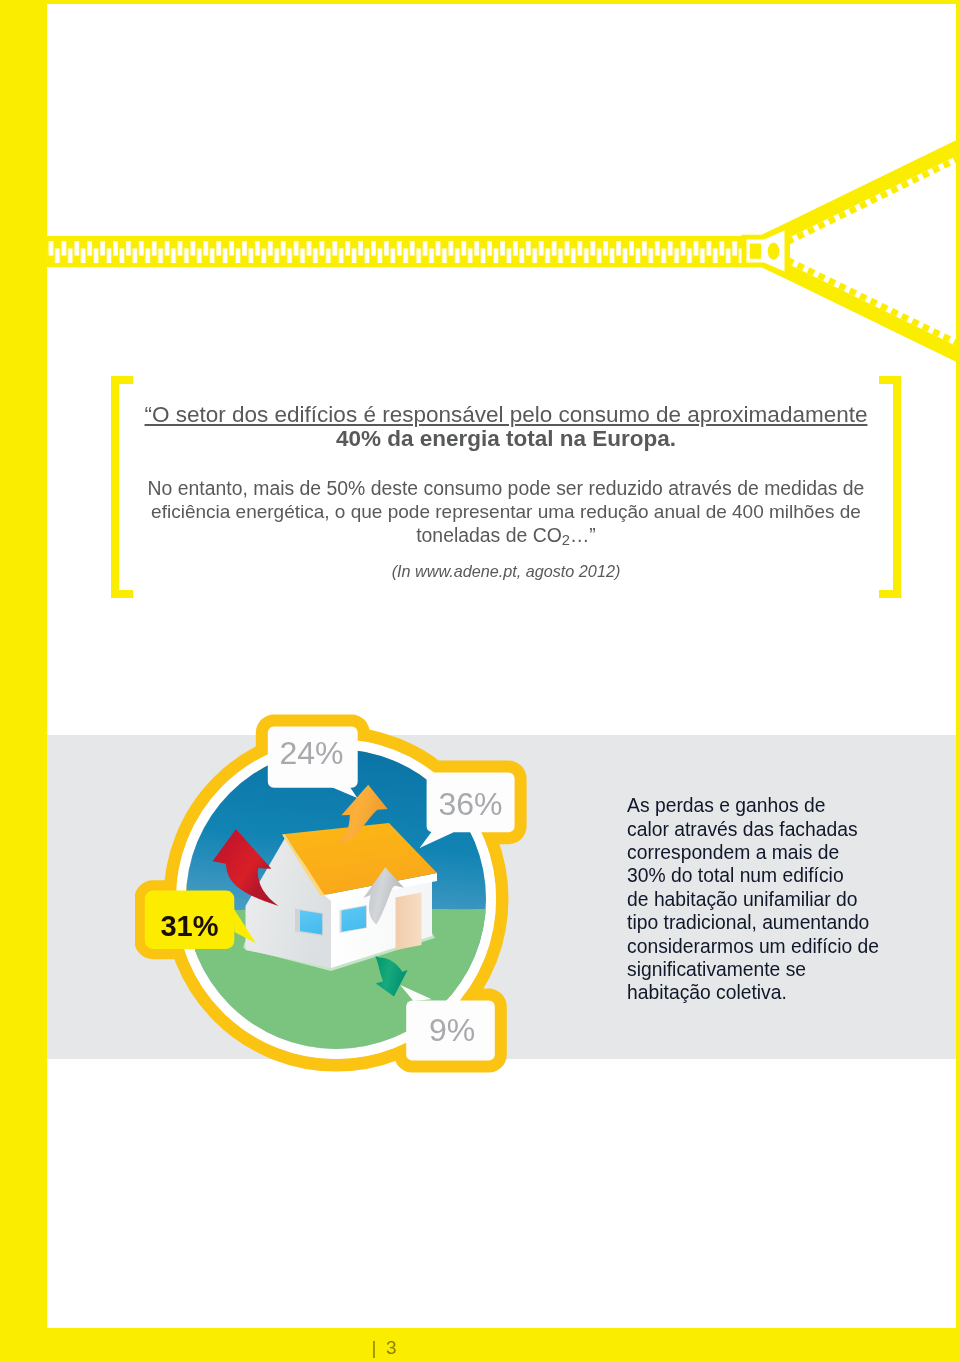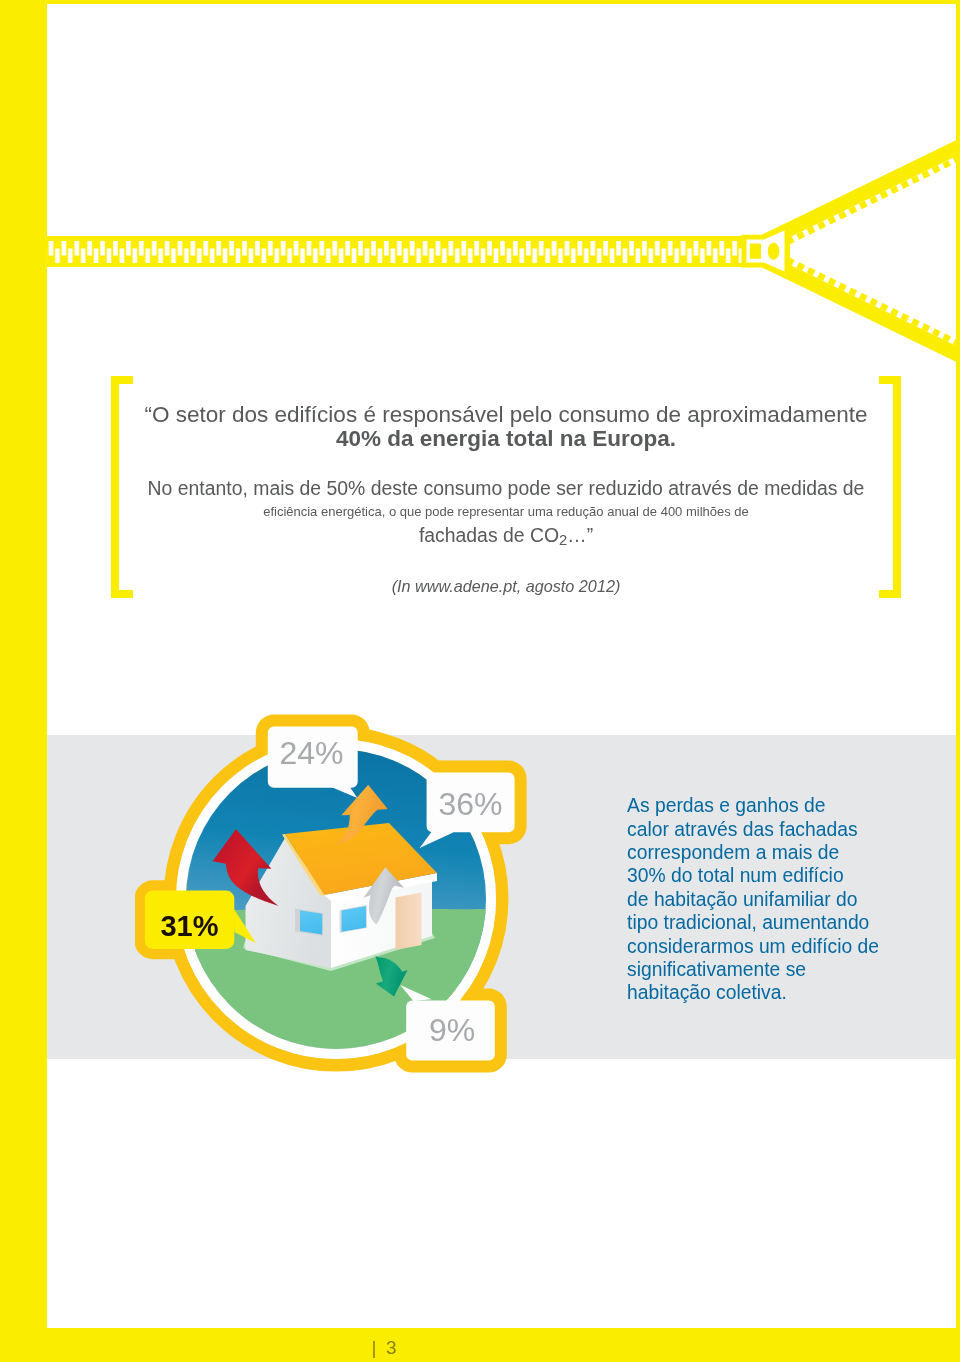--- a/index.html
+++ b/index.html
@@ -18,29 +18,29 @@
   .bracket-left .top{left:0;top:0;width:21.6px;height:7.7px;}
   .bracket-left .stem{left:0;top:0;width:7.7px;height:221.7px;}
   .bracket-left .bot{left:0;bottom:0;width:21.6px;height:7.7px;}
   .bracket-right{left:879.4px;top:375.8px;width:21.4px;height:222.1px;}
   .bracket-right .top{left:0;top:0;width:21.4px;height:8.1px;}
   .bracket-right .stem{right:0;top:0;width:8.1px;height:222.1px;}
   .bracket-right .bot{left:0;bottom:0;width:21.4px;height:8.1px;}
   
   .quote{position:absolute;left:146px;top:0;width:720px;text-align:center;color:#58595b;}
   .quote .ln{position:absolute;left:-40px;width:800px;white-space:nowrap;}
-  .q1{font-size:22.5px;line-height:24px;top:402.7px;}
+  .q1{font-size:22.5px;line-height:24px;top:402.7px;text-decoration:underline;}
   .q2{font-size:22.5px;line-height:24px;top:427px;font-weight:bold;}
   .q3{font-size:19.4px;line-height:24px;top:475.8px;text-align:center;}
-  .q4{font-size:13px;line-height:24px;top:499.8px;}
+  .q4{font-size:19px;line-height:24px;top:499.8px;}
   .q5{font-size:19.4px;line-height:24px;top:522.5px;}
-  .q6{font-size:16.2px;line-height:24px;font-style:italic;top:559.3px;margin-top:15px;}
+  .q6{font-size:16.2px;line-height:24px;font-style:italic;top:559.3px;}
   .quote sub{font-size:0.76em;vertical-align:-0.2em;}
   
-  .bodytext{position:absolute;left:627.1px;top:794.2px;width:300px;color:#0369a1;font-size:19.3px;line-height:23.4px;}
+  .bodytext{position:absolute;left:627.1px;top:794.2px;width:300px;color:#0f172a;font-size:19.3px;line-height:23.4px;}
   .bodytext div{white-space:nowrap;}
   
   .footer{position:absolute;left:0;top:1338px;width:960px;height:24px;color:#8d8100;font-size:19px;line-height:19px;}
   .footer .sep{position:absolute;left:371.5px;top:0;}
   .footer .pg{position:absolute;left:386px;top:0;}
   
   text.bub{font-family:"Liberation Sans",sans-serif;font-size:32px;fill:#a7a9ac;}
   text.bub31{fill:#1b1000;font-weight:bold;font-size:29px;}
 </style>
 </head>
@@ -62,21 +62,21 @@
     <i class="top"></i>
     <i class="stem"></i>
     <i class="bot"></i>
   </div>
 
   <div class="quote">
     <div class="ln q1">“O setor dos edifícios é responsável pelo consumo de aproximadamente</div>
     <div class="ln q2">40% da energia total na Europa.</div>
     <div class="ln q3">No entanto, mais de 50% deste consumo pode ser reduzido através de medidas de</div>
     <div class="ln q4">eficiência energética, o que pode representar uma redução anual de 400 milhões de</div>
-    <div class="ln q5"><span>fachadas de CO</span><sub>2</sub><span>…”</span></div>
+    <div class="ln q5"><span>toneladas de CO</span><sub>2</sub><span>…”</span></div>
     <div class="ln q6">(In www.adene.pt, agosto 2012)</div>
   </div>
 
   <div class="bodytext">
     <div>As perdas e ganhos de</div>
     <div>calor através das fachadas</div>
     <div>correspondem a mais de</div>
     <div>30% do total num edifício</div>
     <div>de habitação unifamiliar do</div>
     <div>tipo tradicional, aumentando</div>

